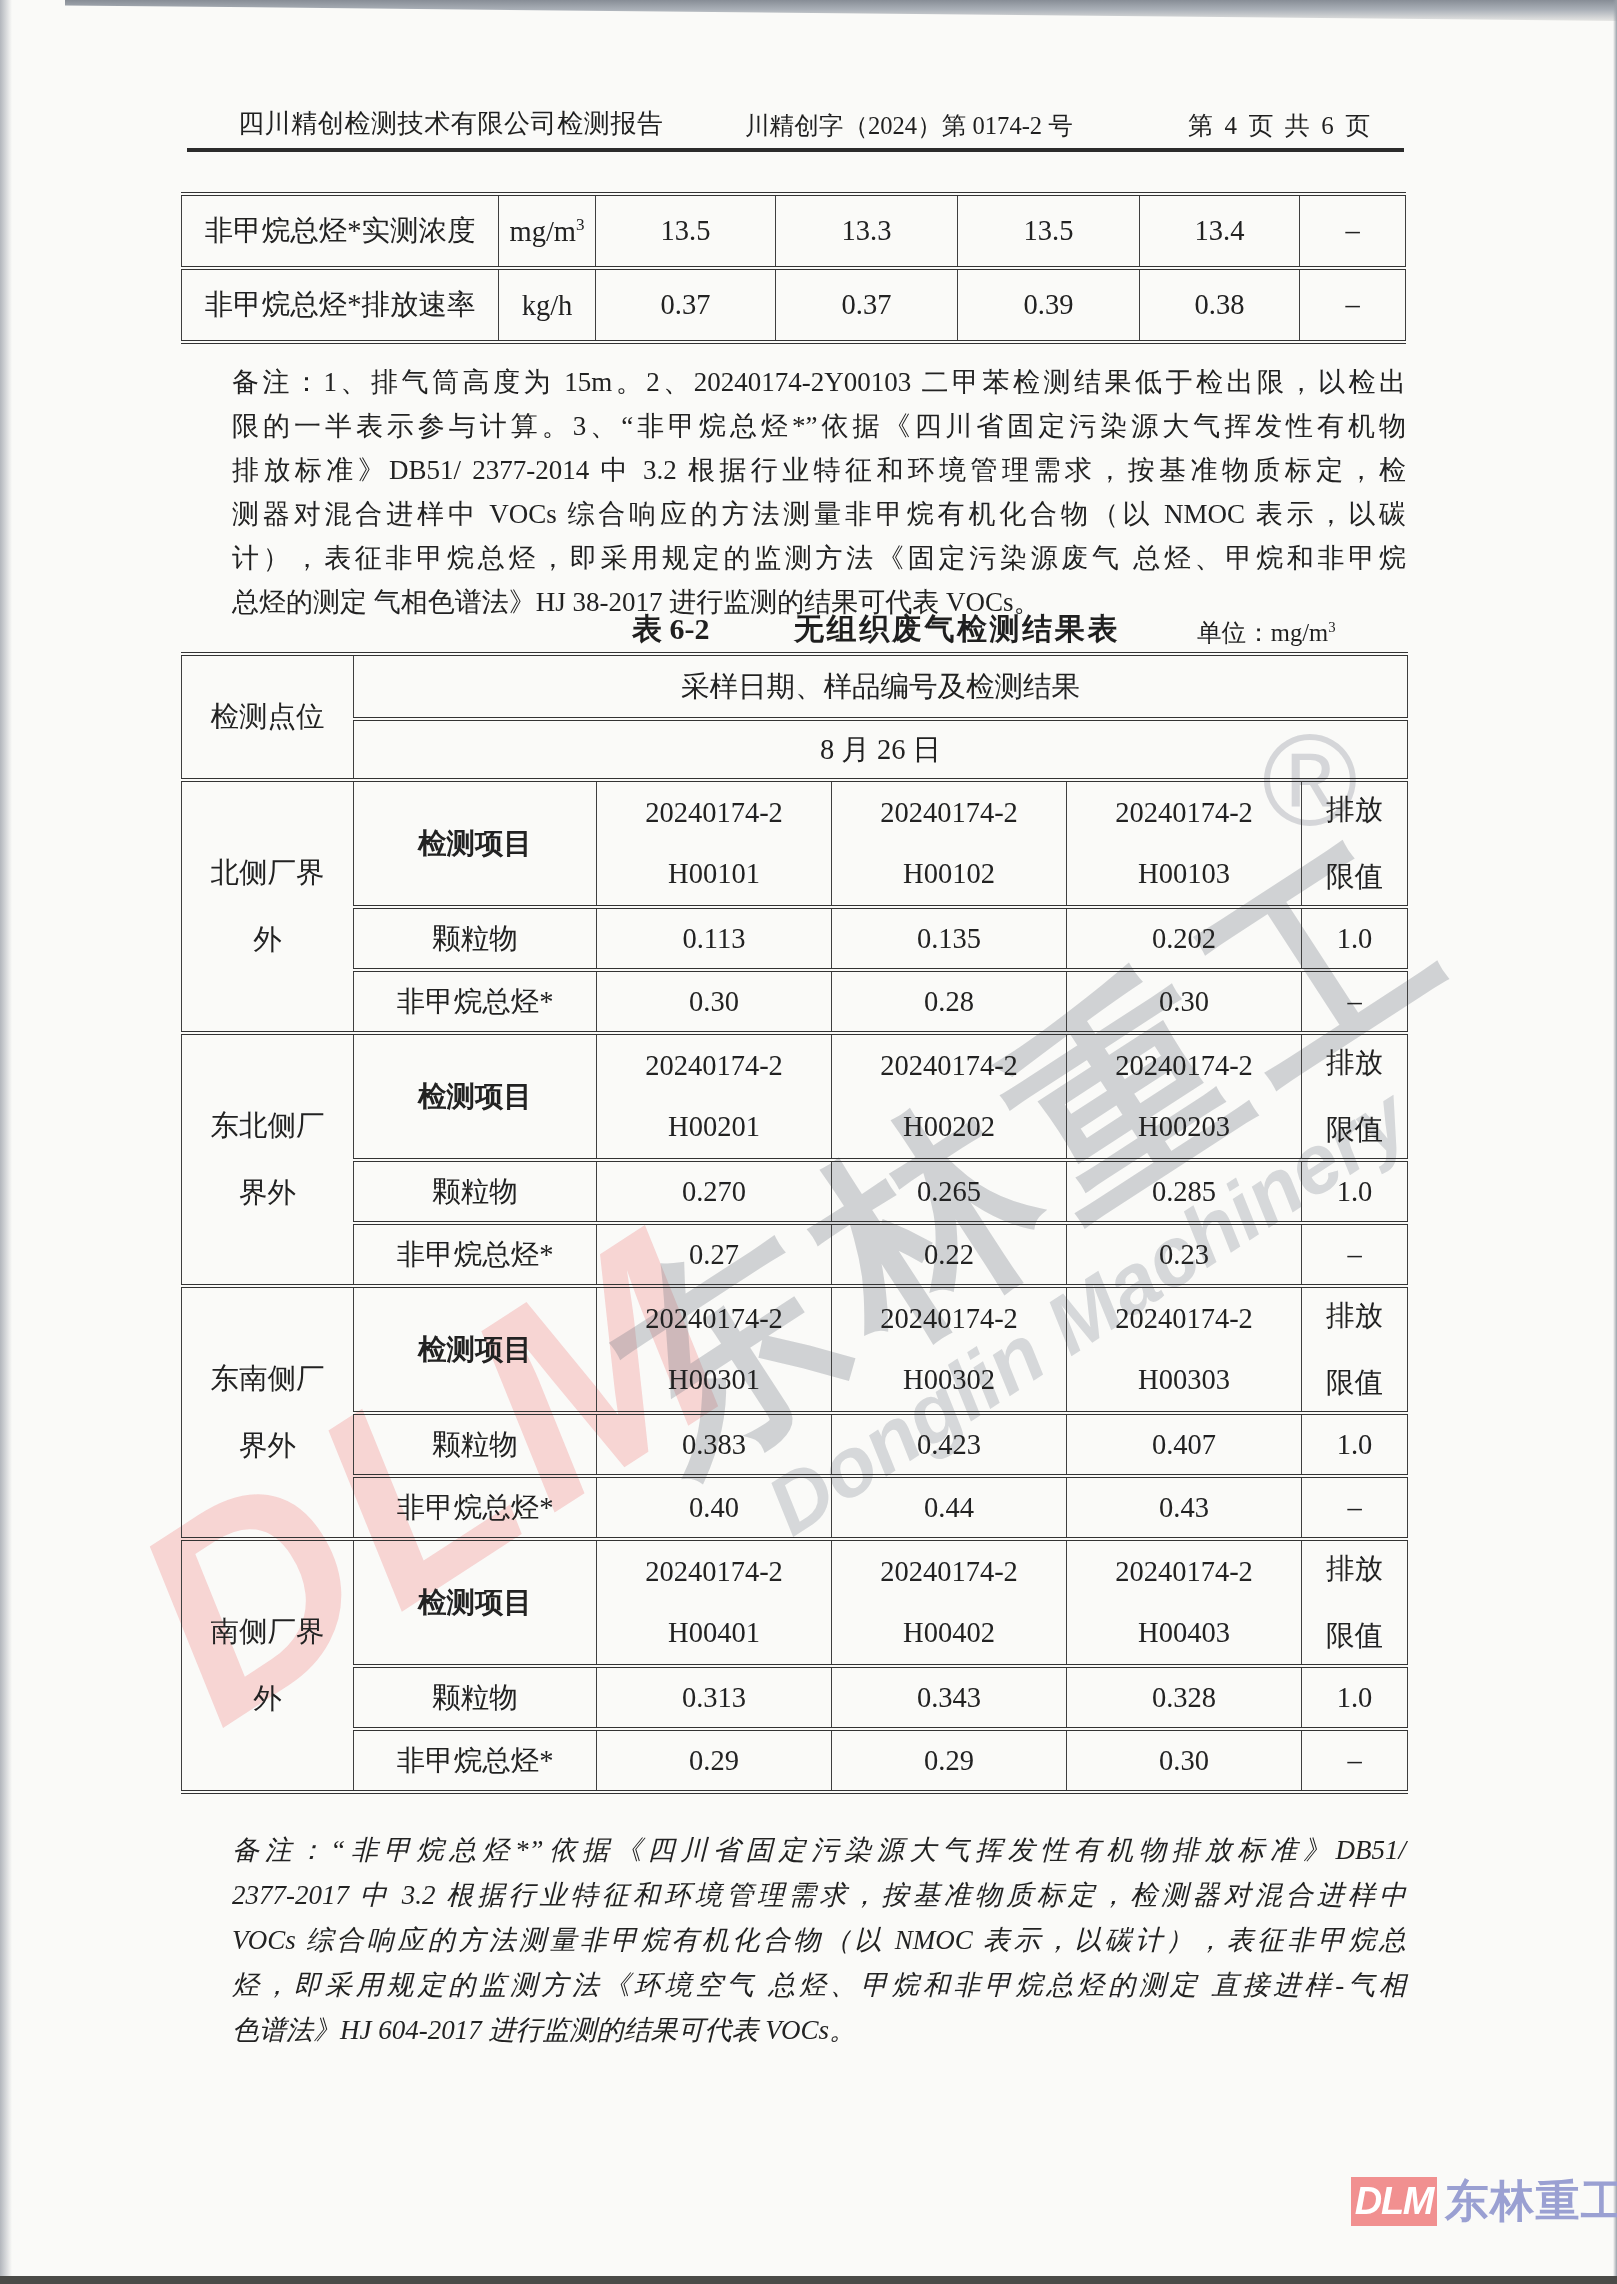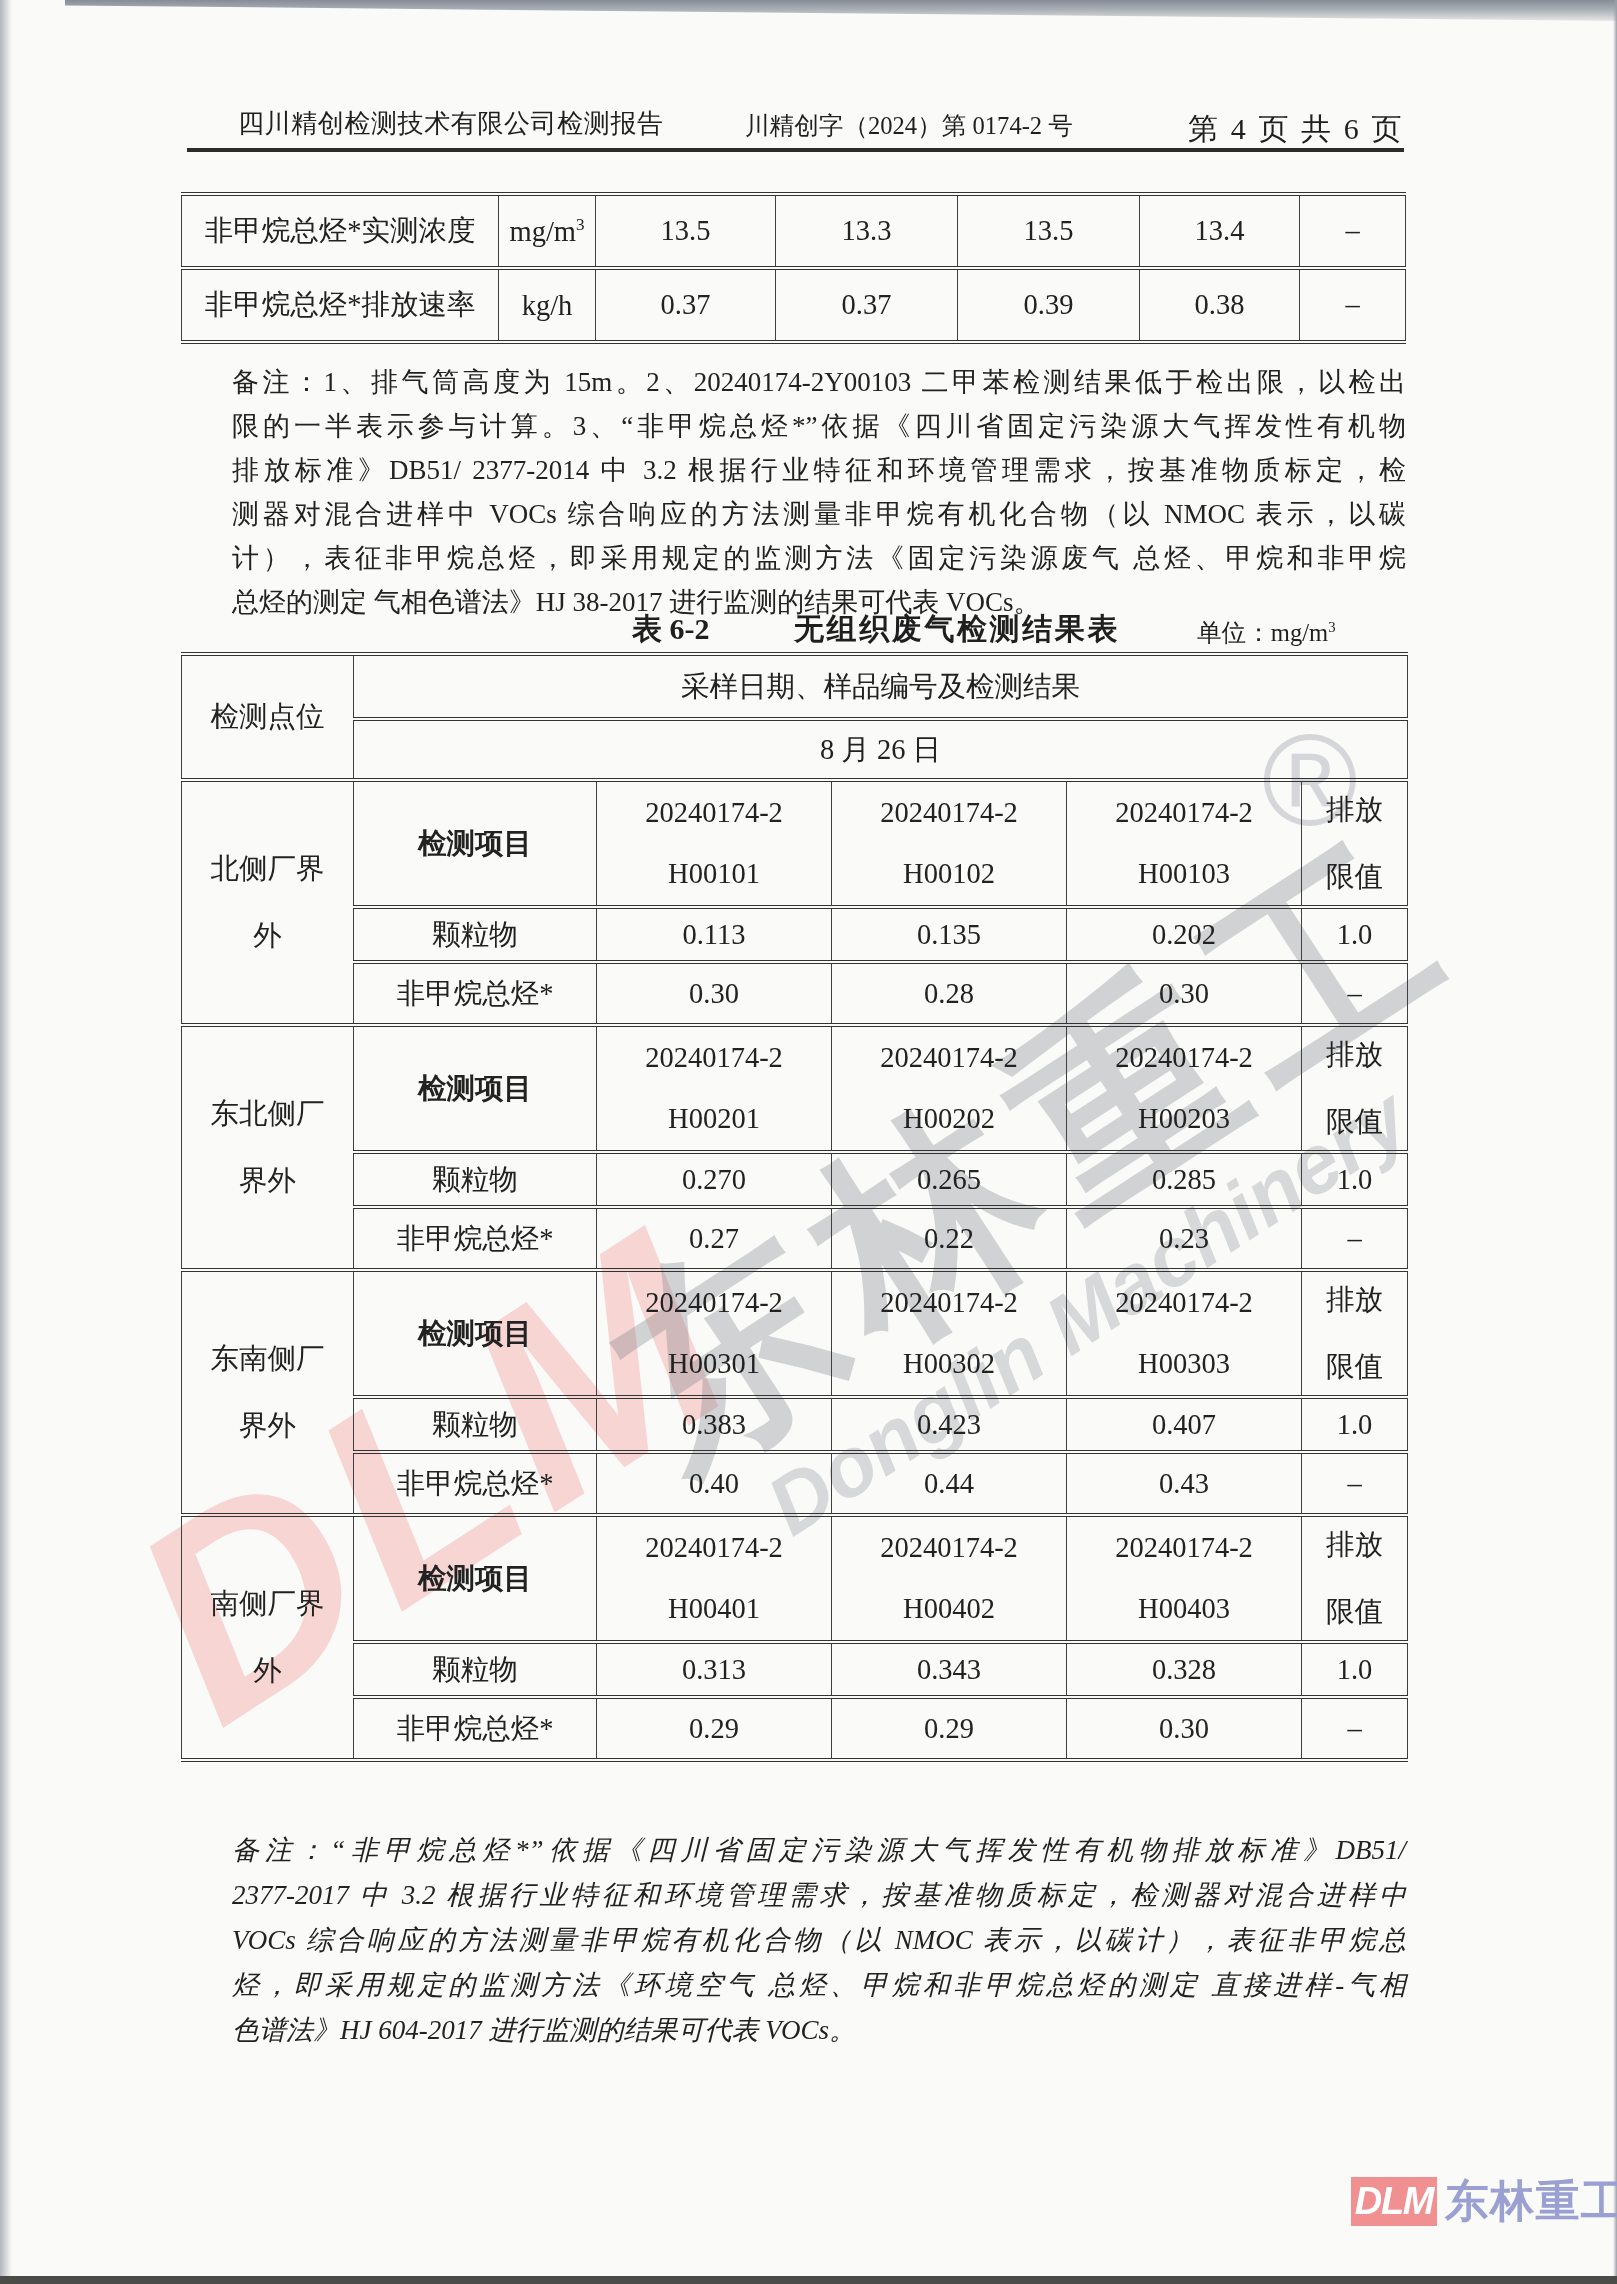--- a/index.html
+++ b/index.html
@@ -29,32 +29,32 @@
       color:rgba(112,118,130,0.30);transform:rotate(-33deg);}
   .wm-en{left:667px;top:1264px;width:842px;text-align:center;
       font-size:83px;font-weight:700;font-style:italic;
       color:rgba(122,128,140,0.28);transform:rotate(-33deg);}
   .wm-reg{left:1262px;top:705px;font-size:130px;color:rgba(128,134,146,0.30);}
 
   
   .hdr{position:absolute;z-index:2;white-space:nowrap;}
   .hdr-company{left:238px;top:106px;font-size:26px;letter-spacing:0.6px;}
   .hdr-no{left:745px;top:109px;font-size:24.6px;}
-  .hdr-page{left:1188px;top:109px;font-size:30px;letter-spacing:2.6px;}
+  .hdr-page{left:1188px;top:109px;font-size:25px;letter-spacing:2.6px;}
   .hdr-rule{position:absolute;left:187px;top:148px;width:1217px;height:3.9px;background:#2c2c2c;z-index:2;}
 
   
   table.t{position:absolute;z-index:2;border-collapse:collapse;table-layout:fixed;background:transparent;}
   table.t td{border:1.3px solid #3f3f3f;border-top:4.5px double #333;border-bottom:4.5px double #333;
     text-align:center;vertical-align:middle;font-size:28.5px;padding:0;color:#222;}
   .t1{left:181px;top:192px;width:1225px;}
   .t1 td{font-size:27px;}
   .t1 tr{height:74px;}
   .t2{left:181px;top:652px;width:1225px;}
-  .h100{height:65px;} .h94{height:61px;} .h196{height:127px;} .h97{height:55px;} .h98{height:63px;}
+  .h100{height:65px;} .h94{height:61px;} .h196{height:127px;} .h97{height:63px;} .h98{height:63px;}
   .bold{font-weight:700;}
   .two{display:flex;flex-direction:column;align-items:center;justify-content:center;gap:28.5px;}
   sup{font-size:60%;vertical-align:super;}
 
   
   .cap{position:absolute;z-index:2;white-space:nowrap;}
   .cap-label{left:632px;top:609px;font-size:30px;font-weight:700;}
   .cap-title{left:794px;top:609px;font-size:30px;font-weight:700;letter-spacing:2.6px;}
   .cap-unit{left:1197px;top:616px;font-size:24.6px;text-align:right;}
 

